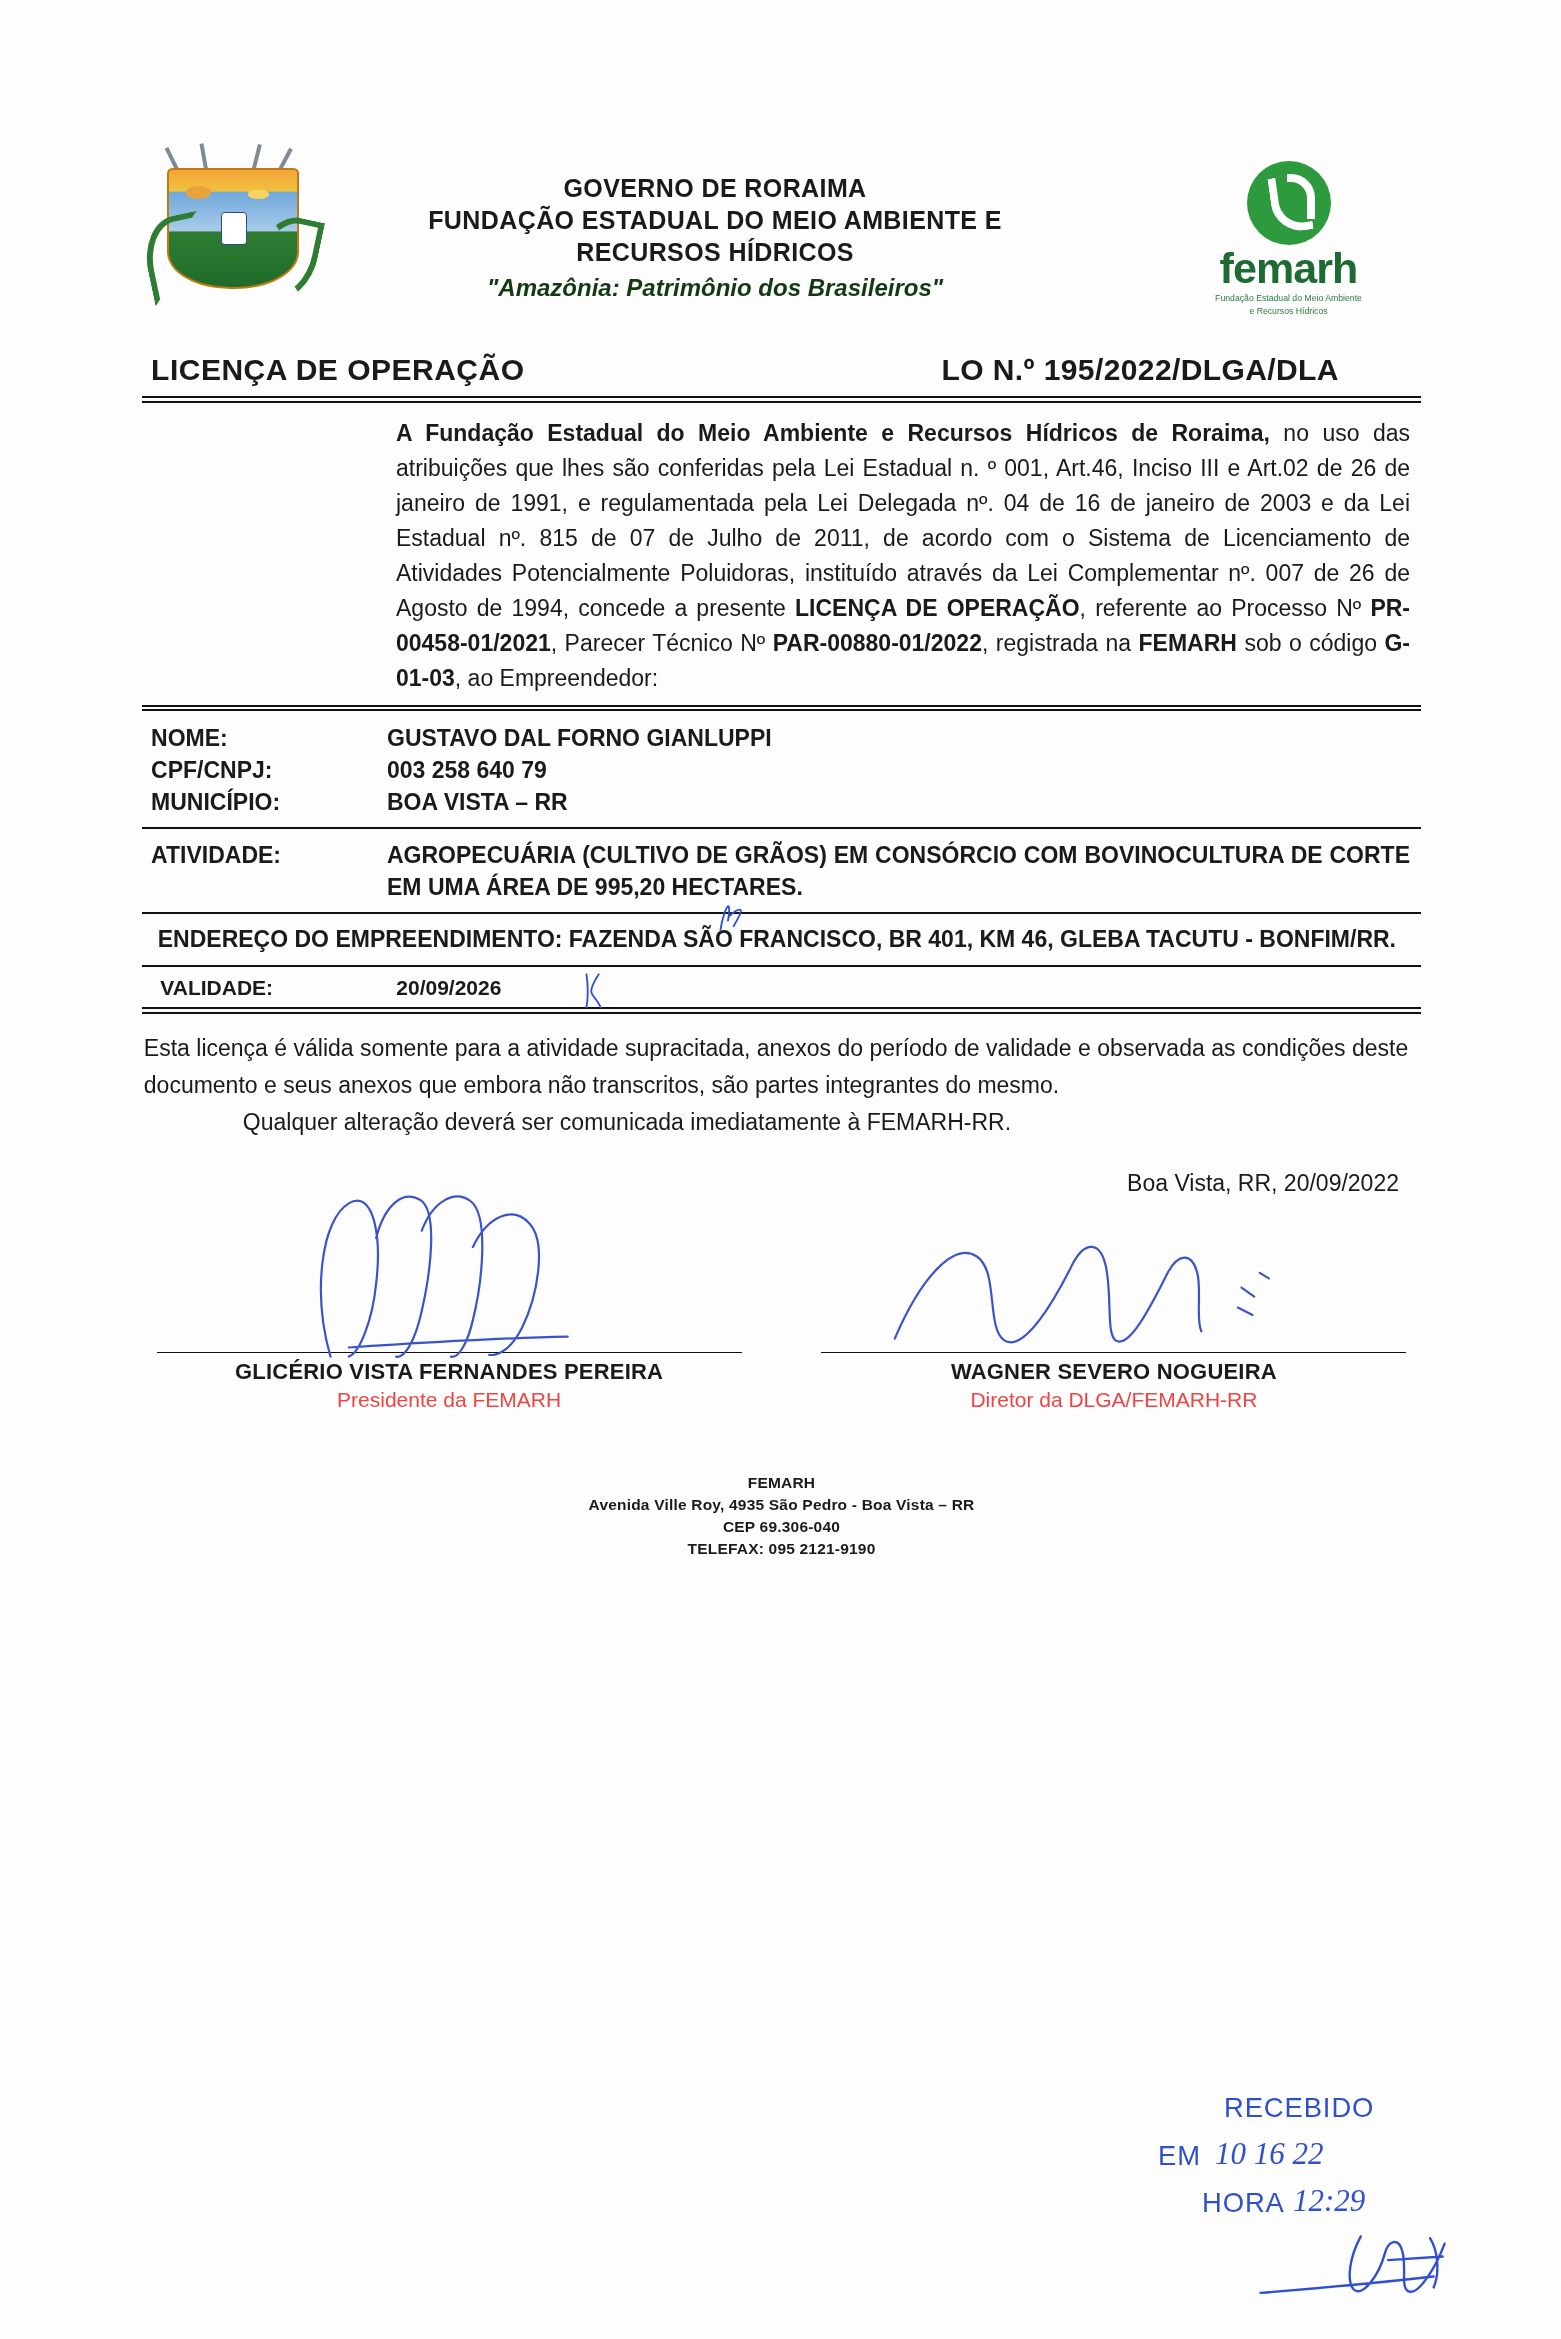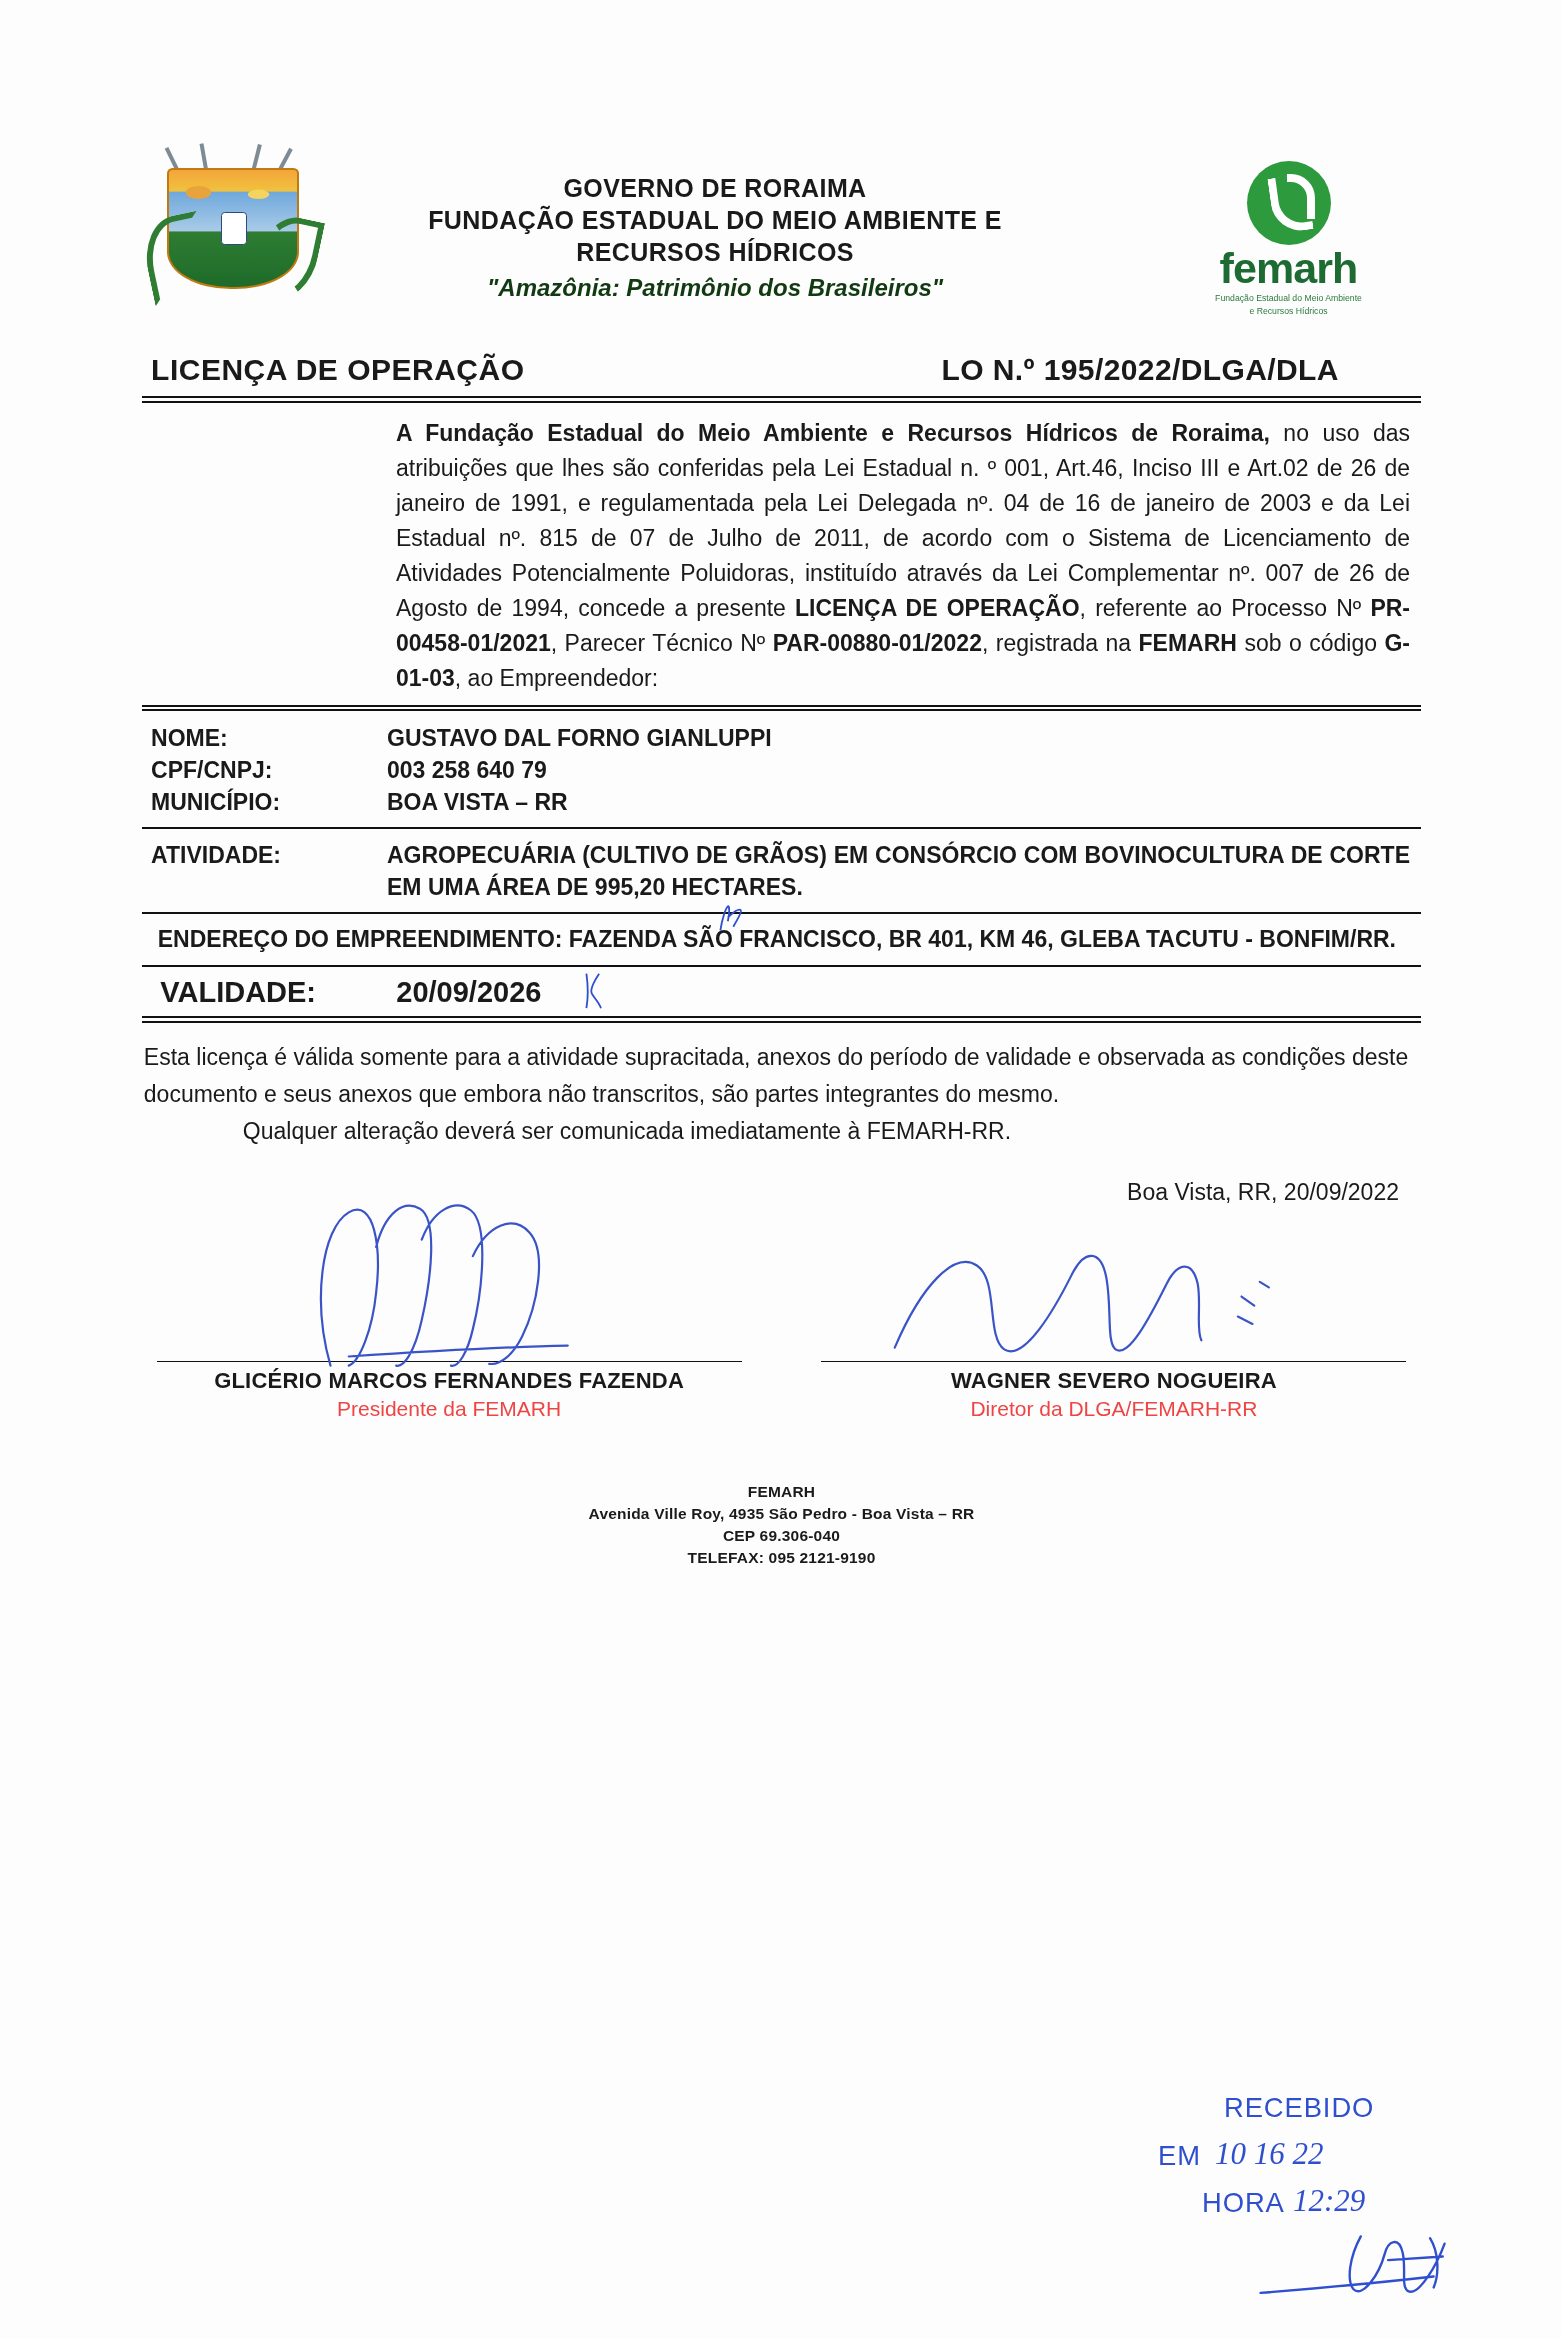--- a/index.html
+++ b/index.html
@@ -226,21 +226,21 @@
   .ender-emp {
     font-size: 23px;
     line-height: 33px;
     font-weight: bold;
     padding: 0 11px 0 1.8px;
     text-align: center;
   }
 
   .validade-row {
     display: flex;
-    font-size: 29px;
+    font-size: 21px;
     font-weight: bold;
     padding-left: 18.3px;
     margin-top: 7.3px;
     margin-bottom: 7.3px;
   }
   .validade-row .lbl { width: 236px; flex: 0 0 236px; }
 
   
   .closing {
     margin-top: 16.4px;
@@ -442,21 +442,21 @@
         <div class="ink" style="left:137px; top:-169px;">
           <svg width="365" height="183" viewBox="0 0 400 200">
             <path d="M40 190 C20 120, 30 40, 60 22 C88 6, 96 60, 90 110 C86 150, 72 186, 60 190
                      M90 60 C100 22, 120 8, 138 18 C158 30, 150 96, 140 140 C132 176, 120 192, 112 190
                      M140 52 C152 20, 176 6, 194 20 C214 36, 206 110, 196 150 C190 176, 180 192, 172 190
                      M196 70 C212 36, 240 24, 258 44 C278 66, 266 126, 250 158 C240 178, 226 190, 214 188
                      M60 180 C120 176, 210 170, 300 168" fill="none" stroke="#3a54c8" stroke-width="2.4" stroke-linecap="round"></path>
           </svg>
         </div>
         <div class="line"></div>
-        <div class="name">GLICÉRIO MARCOS FERNANDES FAZENDA</div>
+        <div class="name">GLICÉRIO VISTA FERNANDES PEREIRA</div>
         <div class="role">Presidente da FEMARH</div>
       </div>
 
       <div class="sig">
         <div class="ink" style="left:55px; top:-132px;">
           <svg width="439" height="146" viewBox="0 0 480 160">
             <path d="M20 130 C50 60, 86 24, 110 40 C134 56, 120 118, 140 132 C162 146, 196 86, 214 50
                      C228 22, 246 22, 252 54 C258 88, 252 124, 262 132 C276 142, 300 96, 318 60
                      C330 36, 346 34, 352 60 C356 82, 350 110, 356 122" fill="none" stroke="#3a54c8" stroke-width="2.4" stroke-linecap="round"></path>
             <path d="M400 74 l14 10 M396 96 l16 8 M420 58 l10 6" fill="none" stroke="#3a54c8" stroke-width="2.4" stroke-linecap="round"></path>

